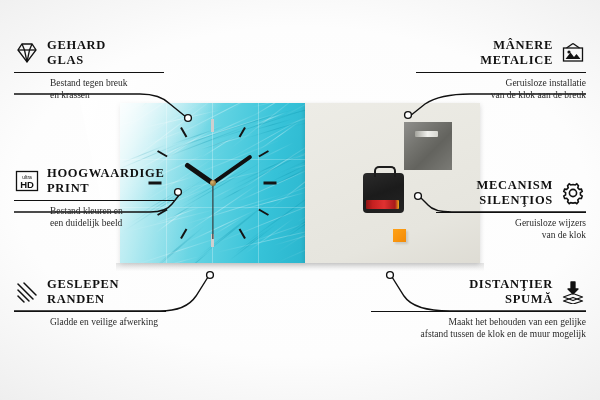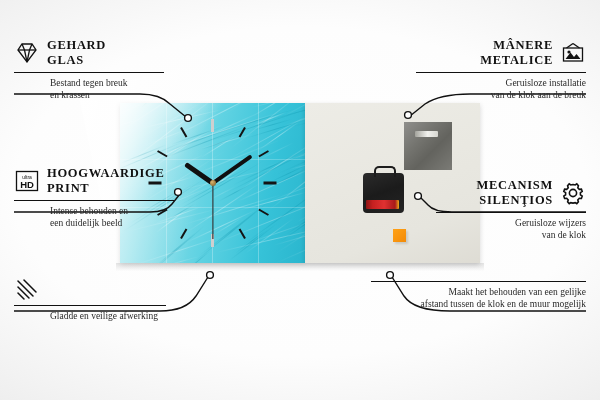--- a/index.html
+++ b/index.html
@@ -330,35 +330,39 @@
           <text x="13" y="10" font-family="Liberation Sans, sans-serif" font-size="5" text-anchor="middle" fill="#111">ultra</text>
           <text x="13" y="19" font-family="Liberation Sans, sans-serif" font-size="9.5" font-weight="bold" text-anchor="middle" fill="#111">HD</text>
         </svg>
       </span>
       <span>
         <div class="co-title">HOOGWAARDIGE</div>
         <div class="co-title">PRINT</div>
       </span>
     </div>
     <div class="co-rule"></div>
-    <div class="co-sub">Intense behouden en</div>
+    <div class="co-sub">Bestand kleuren en</div>
     <div class="co-sub">een duidelijk beeld</div>
   </div>
 
   <div class="callout left" style="left:14px;top:277px;width:152px;">
     <div class="co-head">
       <span class="ico">
         <svg viewBox="0 0 26 24">
             <g stroke="#111" stroke-width="1.5" stroke-linecap="round">
           <path d="M4 4 L19 19"></path>
               <path d="M4 10 L15 21"></path>
               <path d="M4 16 L10 22"></path>
           <path d="M10 3 L22 15"></path>
         </g>
           </svg>
+      </span>
+      <span>
+        <div class="co-title">GESLEPEN</div>
+        <div class="co-title">RANDEN</div>
       </span>
     </div>
     <div class="co-rule"></div>
     <div class="co-sub">Gladde en veilige afwerking</div>
   </div>
 
   <div class="callout right" style="right:14px;top:38px;width:170px;">
     <div class="co-head">
       <span>
         <div class="co-title">MÂNERE</div>
@@ -395,18 +399,33 @@
         </g>
           </svg>
       </span>
     </div>
     <div class="co-rule"></div>
     <div class="co-sub">Geruisloze wijzers</div>
     <div class="co-sub">van de klok</div>
   </div>
 
   <div class="callout right" style="right:14px;top:277px;width:215px;">
+    <div class="co-head">
+      <span>
+        <div class="co-title">DISTANŢIER</div>
+        <div class="co-title">SPUMĂ</div>
+      </span>
+      <span class="ico">
+        <svg viewBox="0 0 26 24">
+            <g fill="none" stroke="#111" stroke-width="1.3" stroke-linejoin="round">
+          <path d="M11 2 h4 v7 h3 l-5 5 -5-5 h3 z" fill="#111" stroke="#111"></path>
+          <path d="M13 13.5 L22.5 17 L13 20.5 L3.5 17 Z"></path>
+          <path d="M13 17.5 L22.5 21 L13 24 L3.5 21 Z"></path>
+        </g>
+          </svg>
+      </span>
+    </div>
     <div class="co-rule"></div>
     <div class="co-sub">Maakt het behouden van een gelijke</div>
     <div class="co-sub">afstand tussen de klok en de muur mogelijk</div>
   </div>
 
 </div>
 
 </body></html>

